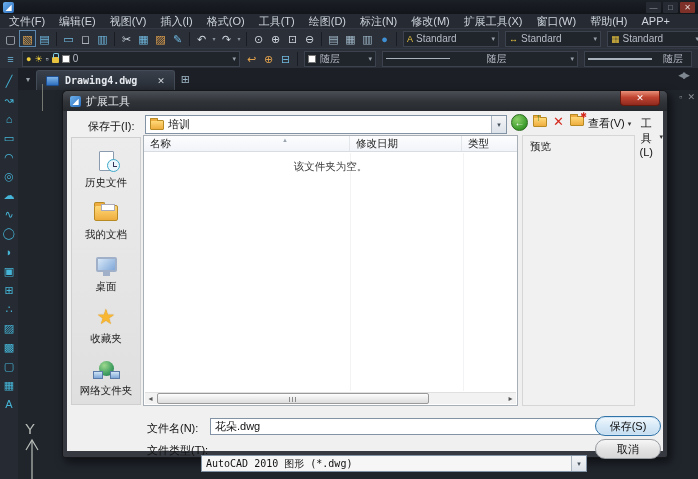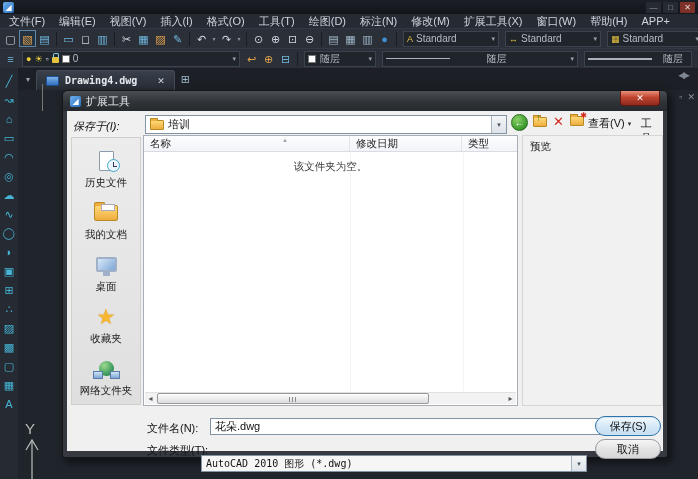--- a/index.html
+++ b/index.html
@@ -75,21 +75,21 @@
     background:#36393f; border:1px solid #15171a; border-radius:5px 5px 3px 3px;
     box-shadow:3px 4px 10px rgba(0,0,0,.6); }
   .dlg-titlebar { height:20px; display:flex; align-items:center; gap:5px; padding:0 7px;
     background:linear-gradient(#4a4e55,#303439 55%,#26292e); border-radius:5px 5px 0 0;
     color:#e4e7ea; font-size:11px; }
   .dlg-close { margin-left:auto; width:40px; height:15px; align-self:flex-start;
     background:linear-gradient(#e8907a,#c04531 45%,#8f2a1e); border:1px solid #66190f; border-top:0;
     border-radius:0 0 4px 4px; color:#fff; font-size:9px; line-height:13px; text-align:center; }
   .dlg-body { position:absolute; left:4px; right:4px; top:20px; bottom:6px; background:#f0f0f0; color:#111; }
   .lbl { position:absolute; font-size:11px; color:#111; }
-  .savein-lbl { left:6px; top:8px;font-style:italic; }
+  .savein-lbl { left:21px; top:8px; }
   .wcombo { position:absolute; height:19px; background:#fff; border:1px solid #8293a6;
     display:flex; align-items:center; gap:4px; padding-left:4px; font-size:11px; color:#111; }
   .savein { left:78px; top:4px; width:362px; }
   .drop { margin-left:auto; width:15px; height:100%; background:linear-gradient(#f4f5f6,#dde3ea);
     border-left:1px solid #aab4bf; display:flex; align-items:center; justify-content:center; }
   .drop i { font-style:normal; font-size:7px; color:#44505c; }
   .folder { display:inline-block; width:14px; height:10px; position:relative; border-radius:1px;
     background:linear-gradient(#ffd978,#eead3e); border:1px solid #b88a24; flex:0 0 auto; }
   .folder::before { content:""; position:absolute; top:-3px; left:-1px; width:6px; height:2px;
     background:#eead3e; border:1px solid #b88a24; border-bottom:0; border-radius:1px 1px 0 0; }
@@ -145,21 +145,21 @@
   .cg1 { left:206px; } .cg2 { left:319px; }
   .fl-empty { position:absolute; left:0; right:0; top:24px; text-align:center; font-size:10.5px; color:#3a3a3a; }
   .hscroll { position:absolute; left:1px; right:1px; bottom:1px; height:12px; background:#f2f2f2; border-top:1px solid #e0e0e0; }
   .hs-arrow { position:absolute; top:0; width:11px; height:11px; font-size:8px; color:#555; line-height:11px; text-align:center; }
   .hs-left { left:0; } .hs-right { right:0; }
   .hs-thumb { position:absolute; left:12px; top:0; width:272px; height:11px;
     background:linear-gradient(#fdfdfd,#dcdcdc); border:1px solid #9a9a9a; border-radius:2px; }
   .hs-thumb::before { content:""; position:absolute; left:50%; top:3px; margin-left:-4px; width:8px; height:5px;
     background:repeating-linear-gradient(90deg,#8b8b8b 0 1px,transparent 1px 3px); }
   
-  .preview { position:absolute; left:455px; top:24px; width:141px; height:271px;
+  .preview { position:absolute; left:455px; top:24px; width:113px; height:271px;
     background:#f1f1f1; border:1px solid #d6d6d6; }
   .preview .plbl { position:absolute; left:7px; top:4px; font-size:10.5px; color:#222; }
   
   .fn-lbl { left:80px; top:310px; } .ft-lbl { left:80px; top:332px; }
   .fn-combo { left:143px; top:307px; width:426px; height:17px; }
   .ft-combo { left:134px; top:329px; width:386px; height:17px; background:#f6f6f6;margin-top:15px; }
   .ft-combo .wcval { font:10px "DejaVu Sans Mono",monospace; }
   .dlgbtn { position:absolute; left:528px; width:66px; height:20px; font-size:11px; color:#111;
     border-radius:10px; text-align:center; }
   .btn-save { top:305px; background:linear-gradient(#f3f9fd,#d7e9f7 50%,#c5ddf0);

